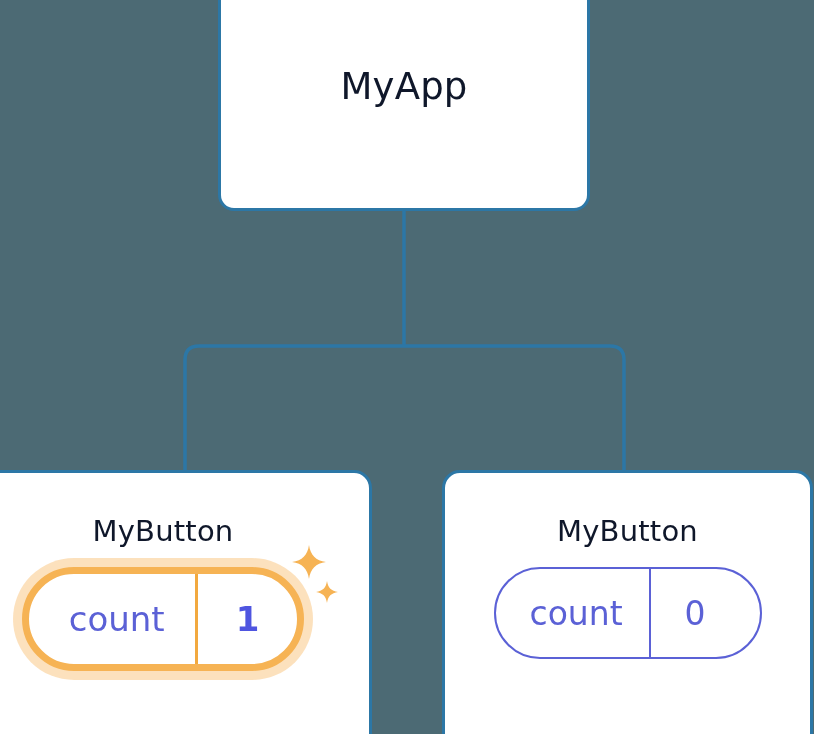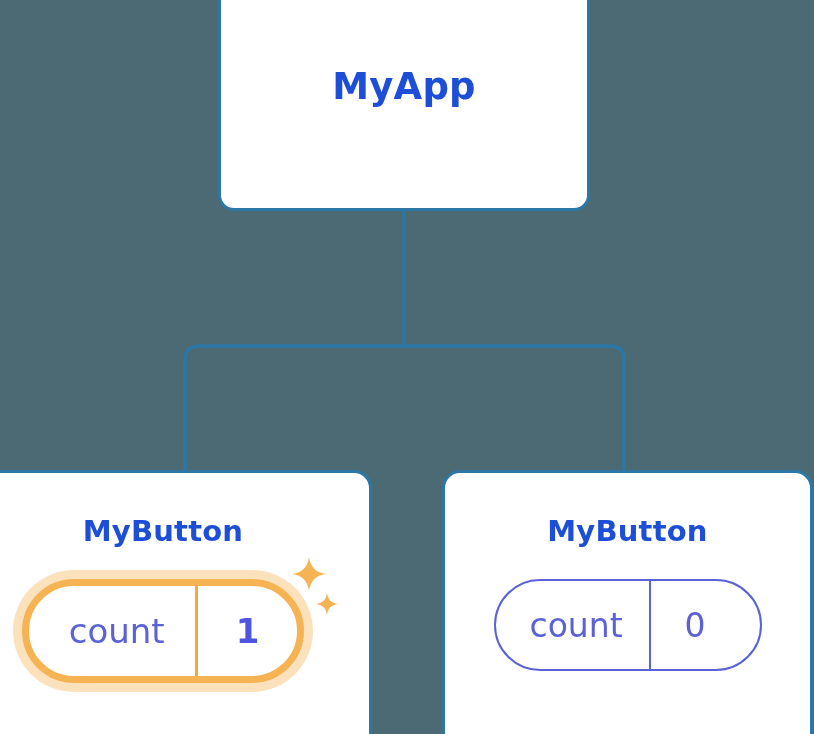--- a/index.html
+++ b/index.html
@@ -48,26 +48,26 @@
   #root-node {
     left: 218px;
     top: -38px;
     width: 372px;
     height: 249px;
     border-radius: 16px;
     justify-content: center;
   }
 
   .node-title {
-    color: #1d4ed8;
+    color: #0f172a;
     font-size: 37px;
     line-height: 1;
     letter-spacing: 0.2px;
     white-space: nowrap;
-    font-weight: 700;
+    font-weight: 400;
   }
 
   
   .child-node {
     top: 470px;
     height: 300px;
     border-radius: 18px;
     padding-top: 44px;
   }
   #child-node-0 {
@@ -79,21 +79,21 @@
     width: 371px;
   }
 
   .child-node .node-title {
     font-size: 29px;
   }
 
   
   .pill-wrap {
     position: relative;
-    margin-top: 33px;
+    margin-top: 21px;
     display: flex;
     align-items: center;
     justify-content: center;
   }
 
   .pill {
     position: relative;
     display: flex;
     align-items: stretch;
     box-sizing: border-box;

